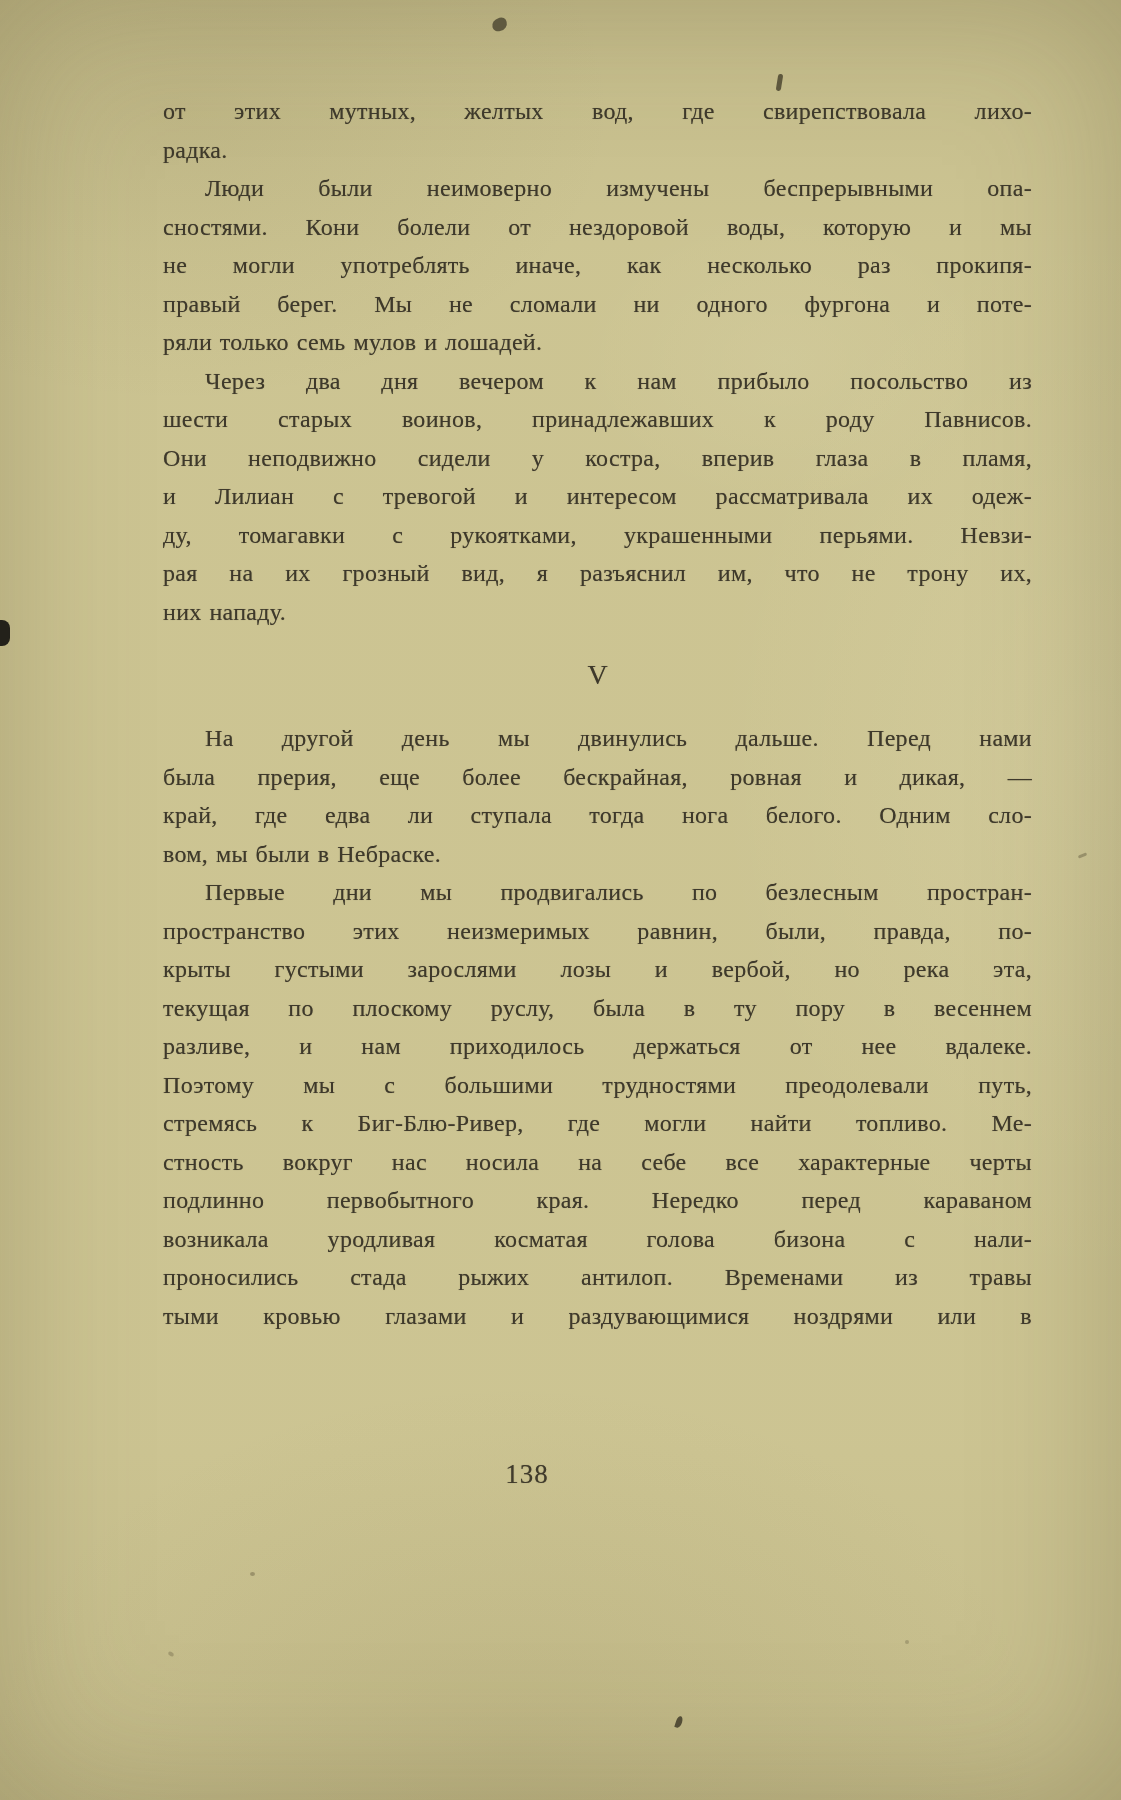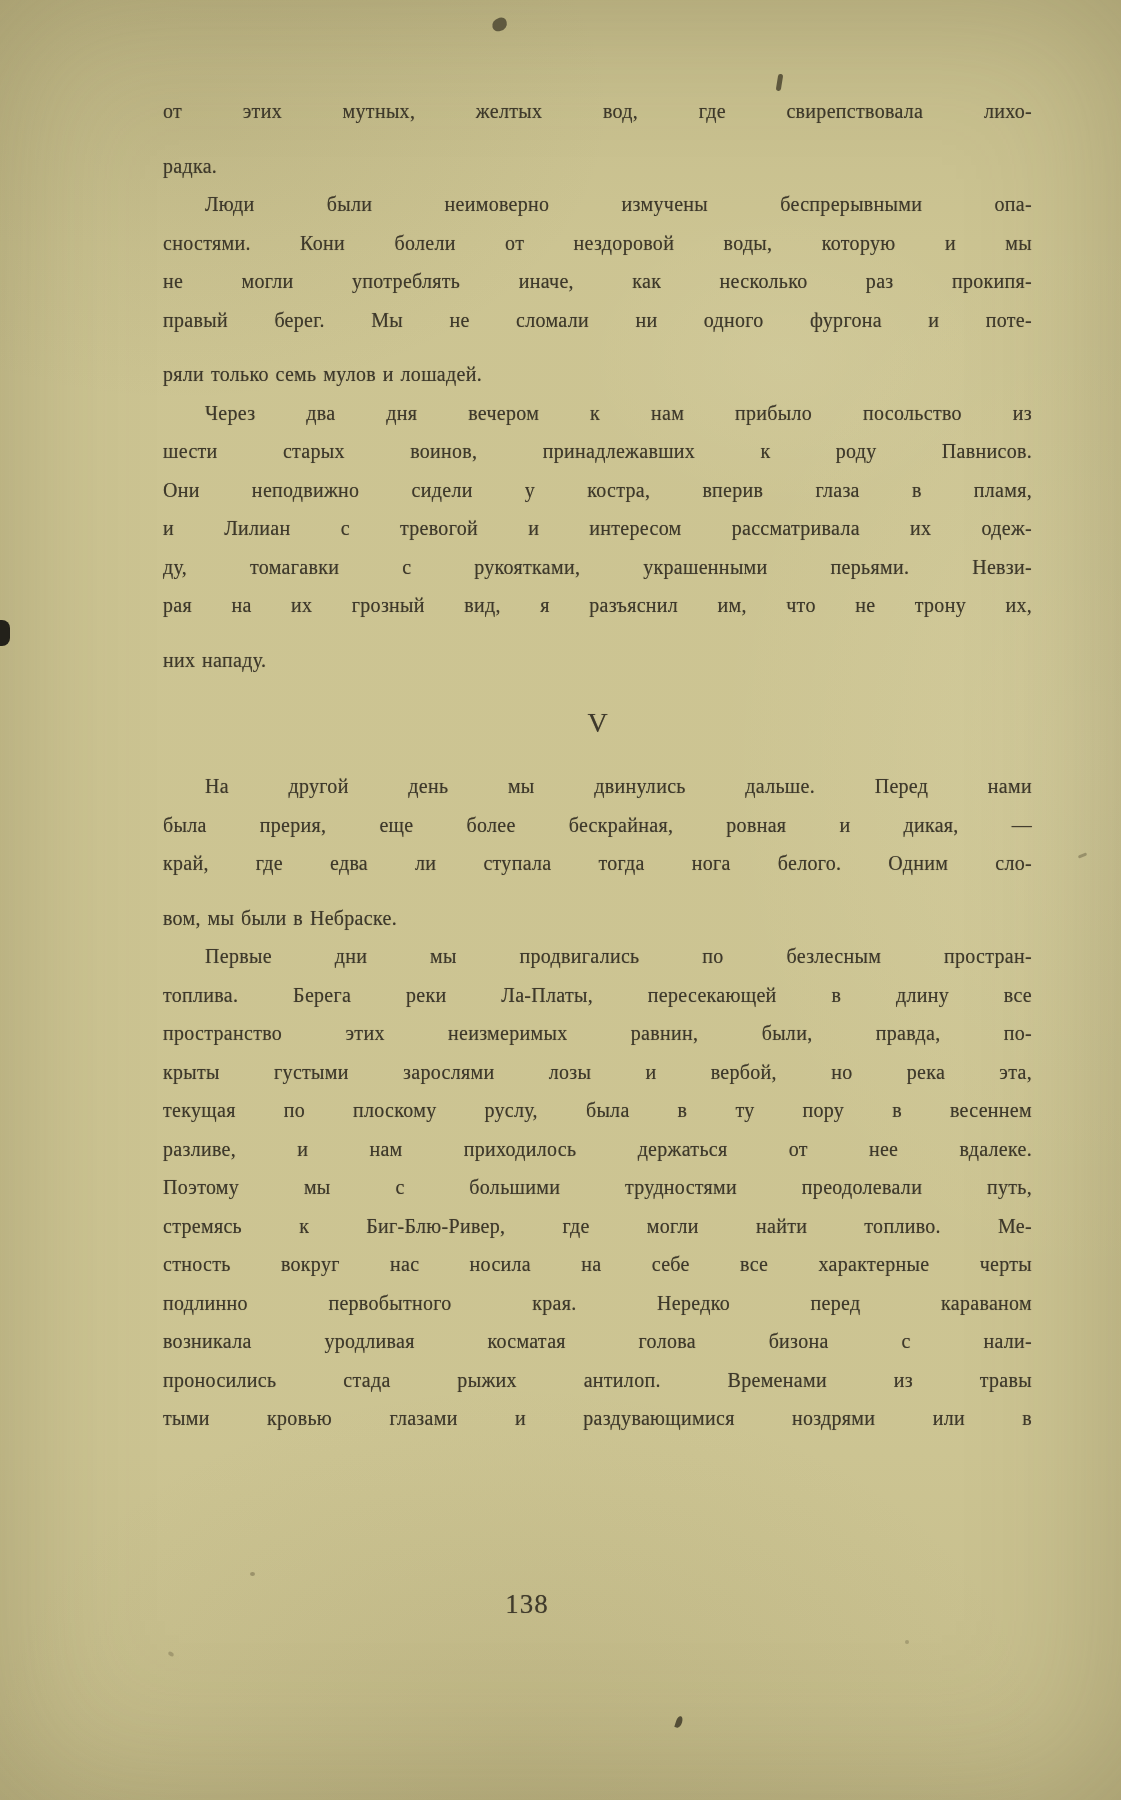--- a/index.html
+++ b/index.html
@@ -15,36 +15,36 @@
       radial-gradient(ellipse 520px 760px at 97% 42%, rgba(255,250,222,0.10), transparent 72%),
       radial-gradient(ellipse 760px 520px at 46% 97%, rgba(118,106,62,0.09), transparent 70%),
       radial-gradient(ellipse 300px 220px at 70% 20%, rgba(255,252,230,0.07), transparent 70%),
       linear-gradient(180deg, rgba(118,108,66,0.10), rgba(118,108,66,0.02) 14%, rgba(118,108,66,0.02) 80%, rgba(125,114,70,0.12));
     box-shadow:inset 0 0 150px rgba(92,82,46,0.30);
   }
   .textblock{
     position:absolute;left:163px;top:92px;width:869px;
   }
   .line{
-    font-size:20px;line-height:38.5px;height:38.5px;
+    font-size:24px;line-height:38.5px;height:38.5px;
     color:#3e392b;
     letter-spacing:0.3px;word-spacing:1.5px;
     text-align:justify;text-align-last:justify;-moz-text-align-last:justify;
     text-shadow:0 0 0.7px rgba(62,56,40,0.55);
     white-space:nowrap;overflow:visible;
   }
-  .line.end{text-align-last:left;margin-top:16px;-moz-text-align-last:left;}
+  .line.end{text-align-last:left;-moz-text-align-last:left;}
   .line.indent{text-indent:42px;}
   .heading{
     height:88px;display:flex;align-items:center;justify-content:center;
     font-size:28px;color:#3e392b;
     text-shadow:0 0 0.7px rgba(62,56,40,0.55);
   }
   .pagenum{
-    position:absolute;left:463px;top:1585px;width:128px;
+    position:absolute;left:463px;top:1455px;width:128px;
     font-size:27px;line-height:38px;text-align:center;color:#403b2c;
     letter-spacing:1px;
     text-shadow:0 0 0.7px rgba(62,56,40,0.5);
   }
   
   .speck{position:absolute;pointer-events:none;}
   .sp-blob{left:492px;top:18px;width:15px;height:13px;background:#57513a;border-radius:60% 40% 55% 45%;transform:rotate(-15deg);opacity:.92;}
   .sp-tick{left:777px;top:74px;width:5px;height:17px;background:#4c4630;border-radius:3px;transform:rotate(9deg);opacity:.85;}
   .sp-edge{left:-3px;top:620px;width:13px;height:26px;background:#23211a;border-radius:0 8px 8px 0;}
   .sp-dash-r{left:1078px;top:854px;width:9px;height:3px;background:rgba(80,72,48,.38);transform:rotate(-22deg);border-radius:2px;}
@@ -75,21 +75,20 @@
         <div class="line">рая на их грозный вид, я разъяснил им, что не трону их,</div>
         <div class="line end">них нападу.</div>
       </div>
     <div class="heading">V</div>
     <div>
         <div class="line indent">На другой день мы двинулись дальше. Перед нами</div>
         <div class="line">была прерия, еще более бескрайная, ровная и дикая, —</div>
         <div class="line">край, где едва ли ступала тогда нога белого. Одним сло-</div>
         <div class="line end">вом, мы были в Небраске.</div>
         <div class="line indent">Первые дни мы продвигались по безлесным простран-</div>
-        <div class="line">топлива. Берега реки Ла-Платы, пересекающей в длину все</div>
         <div class="line">пространство этих неизмеримых равнин, были, правда, по-</div>
         <div class="line">крыты густыми зарослями лозы и вербой, но река эта,</div>
         <div class="line">текущая по плоскому руслу, была в ту пору в весеннем</div>
         <div class="line">разливе, и нам приходилось держаться от нее вдалеке.</div>
         <div class="line">Поэтому мы с большими трудностями преодолевали путь,</div>
         <div class="line">стремясь к Биг-Блю-Ривер, где могли найти топливо. Ме-</div>
         <div class="line">стность вокруг нас носила на себе все характерные черты</div>
         <div class="line">подлинно первобытного края. Нередко перед караваном</div>
         <div class="line">возникала уродливая косматая голова бизона с нали-</div>
         <div class="line">проносились стада рыжих антилоп. Временами из травы</div>

